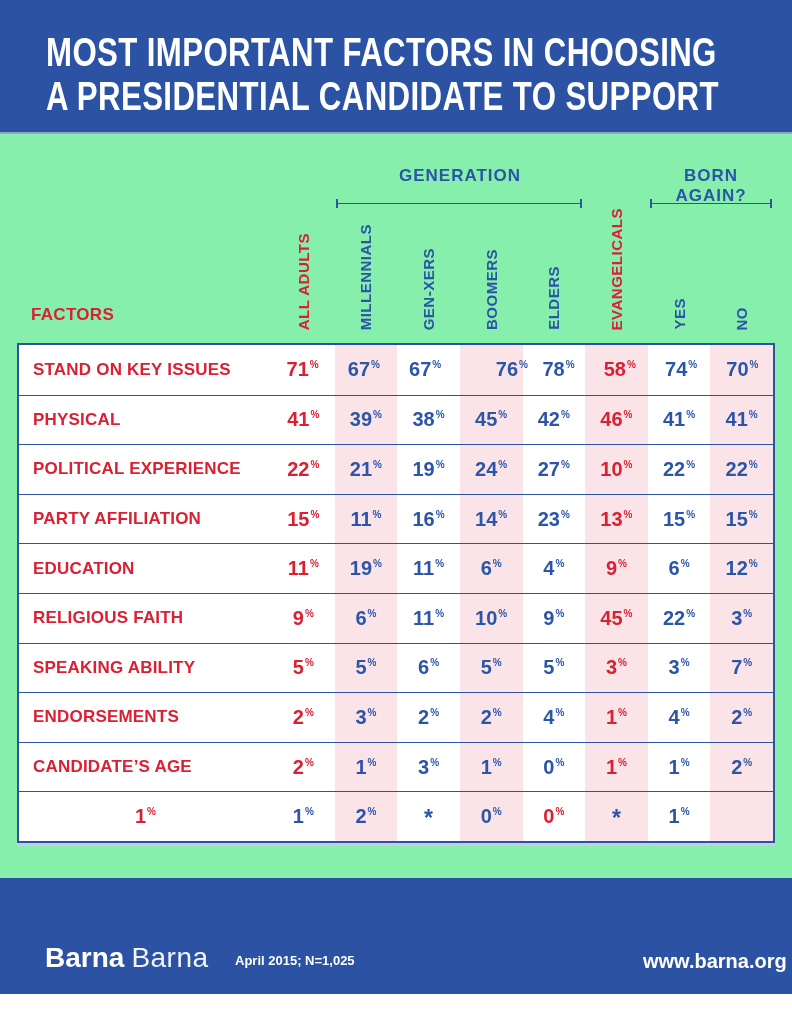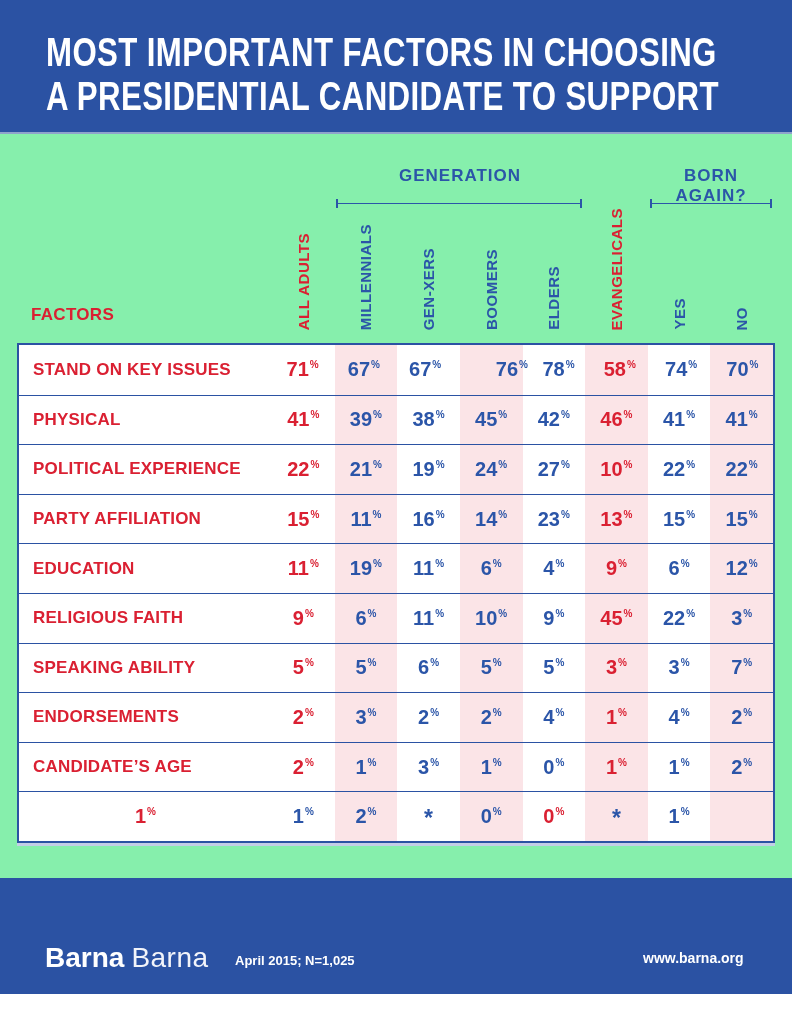--- a/index.html
+++ b/index.html
@@ -47,21 +47,21 @@
   .ast{font-size:23px;position:relative;top:2px;}
 
   
   .footer{position:absolute;left:0;top:878px;width:792px;height:136px;background:var(--blue);color:#ffffff;}
   .brand{position:absolute;left:45px;top:64px;font-size:28px;white-space:nowrap;}
   .brand .b1{font-weight:bold;}
   .brand .b2{font-weight:normal;margin-left:7px;letter-spacing:.5px;color:#f2f4fa;}
   .fnote{position:absolute;top:75px;font-size:13px;font-weight:bold;white-space:nowrap;}
   .f-date{left:215px;margin-left:20px;}
   .f-ast{left:337px;}
-  .f-url{position:absolute;left:643px;top:72px;font-size:14px;font-weight:bold;white-space:nowrap;}
+  .f-url{position:absolute;left:643px;top:72px;font-size:20px;font-weight:bold;white-space:nowrap;}
 </style>
 </head>
 <body>
 
 <div id="app">
 
   <div class="header">
     <div class="title">
       <div>MOST IMPORTANT FACTORS IN CHOOSING</div>
       <div>A PRESIDENTIAL CANDIDATE TO SUPPORT</div>

